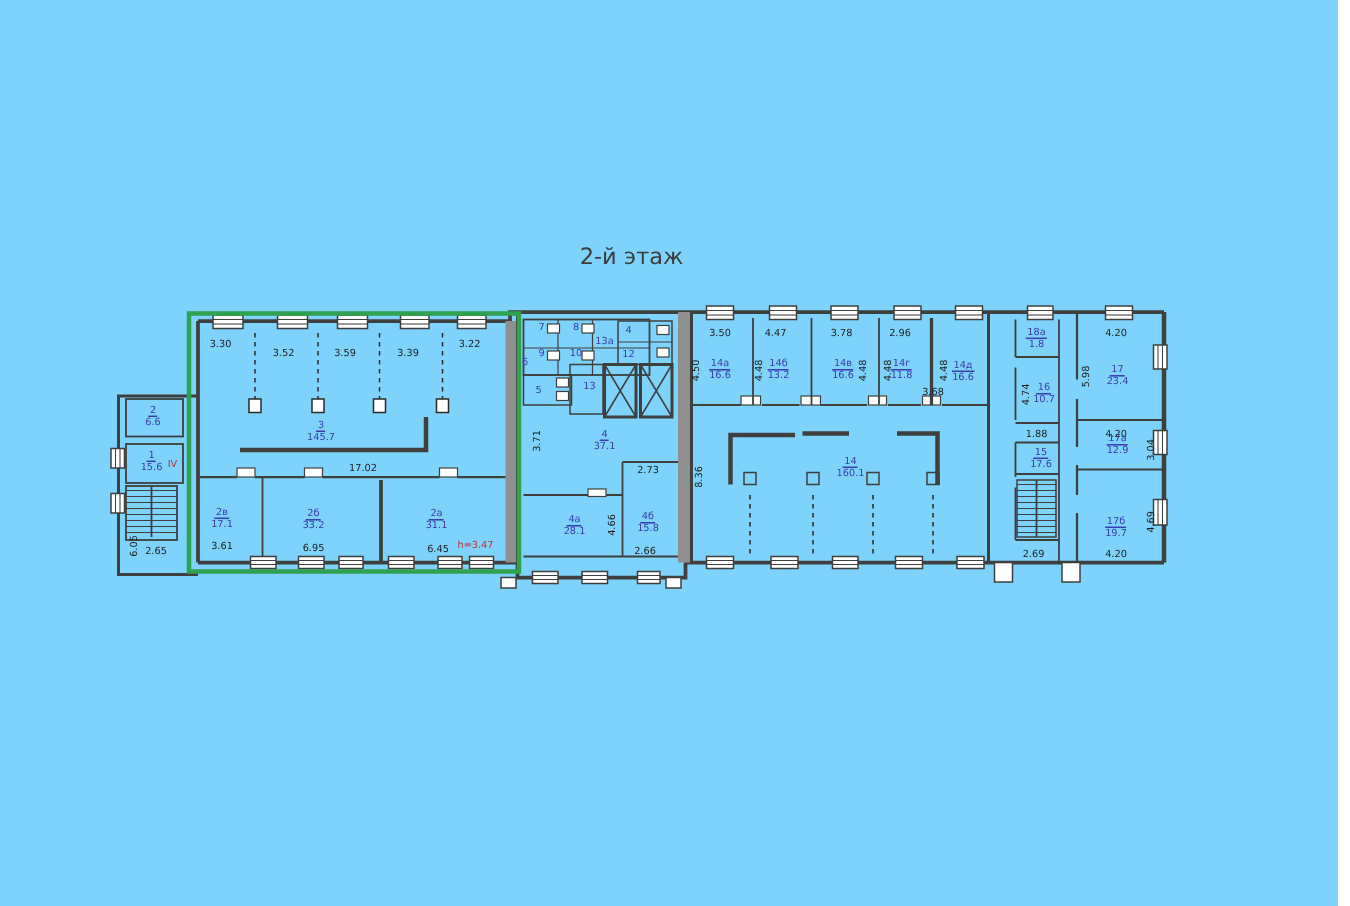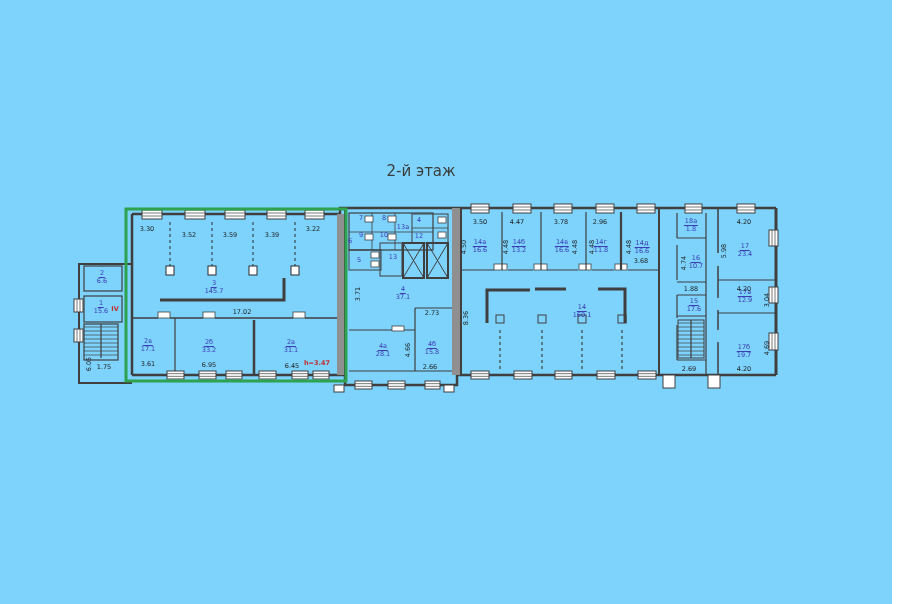--- a/index.html
+++ b/index.html
@@ -9,21 +9,21 @@
   svg{position:absolute;left:0;top:0;}
   
   .lbl{position:absolute;transform:translate(-50%,-50%);display:flex;flex-direction:column;align-items:center;
        color:#3a3ab2;font-size:6.5px;line-height:1.15;white-space:nowrap;}
   .lbl .num{border-bottom:1px solid #3a3ab2;padding:0 1px;}
   .lbl.single .num{border-bottom:none;}
   
   .dim{position:absolute;transform:translate(-50%,-50%);font-size:6.5px;color:#1c1c1c;white-space:nowrap;}
   .dim.v{transform:translate(-50%,-50%) rotate(-90deg);}
   
-  .red{position:absolute;transform:translate(-50%,-50%);font-size:6.5px;color:#c03030;white-space:nowrap;font-weight:bold;}
+  .red{position:absolute;transform:translate(-50%,-50%);font-size:6.5px;color:#c03030;white-space:nowrap;}
 </style>
 </head>
 <body>
 
 <div class="stage">
 
   <svg width="900" height="604" viewBox="0 0 900 604">
 
     <g stroke="#3f3f3f" fill="none">
 
@@ -366,21 +366,21 @@
       <span class="area">37.1</span>
     </div>
   <div class="lbl" style="left:383px;top:351px">
       <span class="num">4а</span>
       <span class="area">28.1</span>
     </div>
   <div class="lbl" style="left:432px;top:349px">
       <span class="num">4б</span>
       <span class="area">15.8</span>
     </div>
-  <div class="lbl" style="left:582px;top:312px">
+  <div class="lbl" style="left:567px;top:312px">
       <span class="num">14</span>
       <span class="area">160.1</span>
     </div>
   <div class="lbl" style="left:480px;top:247px">
       <span class="num">14а</span>
       <span class="area">16.6</span>
     </div>
   <div class="lbl" style="left:519px;top:247px">
       <span class="num">14б</span>
       <span class="area">13.2</span>
@@ -455,28 +455,28 @@
 
   <div class="dim" style="left:147px;top:229px">3.30</div>
   <div class="dim" style="left:189px;top:235px">3.52</div>
   <div class="dim" style="left:230px;top:235px">3.59</div>
   <div class="dim" style="left:272px;top:235px">3.39</div>
   <div class="dim" style="left:313px;top:229px">3.22</div>
   <div class="dim" style="left:242px;top:312px">17.02</div>
   <div class="dim" style="left:148px;top:364px">3.61</div>
   <div class="dim" style="left:209px;top:365px">6.95</div>
   <div class="dim" style="left:292px;top:366px">6.45</div>
-  <div class="dim" style="left:104px;top:367px">1.75</div>
+  <div class="dim" style="left:104px;top:367px">2.65</div>
   <div class="dim" style="left:432px;top:313px">2.73</div>
   <div class="dim" style="left:430px;top:367px">2.66</div>
   <div class="dim" style="left:480px;top:222px">3.50</div>
   <div class="dim" style="left:517px;top:222px">4.47</div>
   <div class="dim" style="left:561px;top:222px">3.78</div>
   <div class="dim" style="left:600px;top:222px">2.96</div>
-  <div class="dim" style="left:641px;top:261px">3.68</div>
+  <div class="dim" style="left:622px;top:261px">3.68</div>
   <div class="dim" style="left:691px;top:289px">1.88</div>
   <div class="dim" style="left:689px;top:369px">2.69</div>
   <div class="dim" style="left:744px;top:222px">4.20</div>
   <div class="dim" style="left:744px;top:289px">4.20</div>
   <div class="dim" style="left:744px;top:369px">4.20</div>
 
   <div class="dim v" style="left:89px;top:364px">6.05</div>
   <div class="dim v" style="left:358px;top:294px">3.71</div>
   <div class="dim v" style="left:408px;top:350px">4.66</div>
   <div class="dim v" style="left:466px;top:318px">8.36</div>

